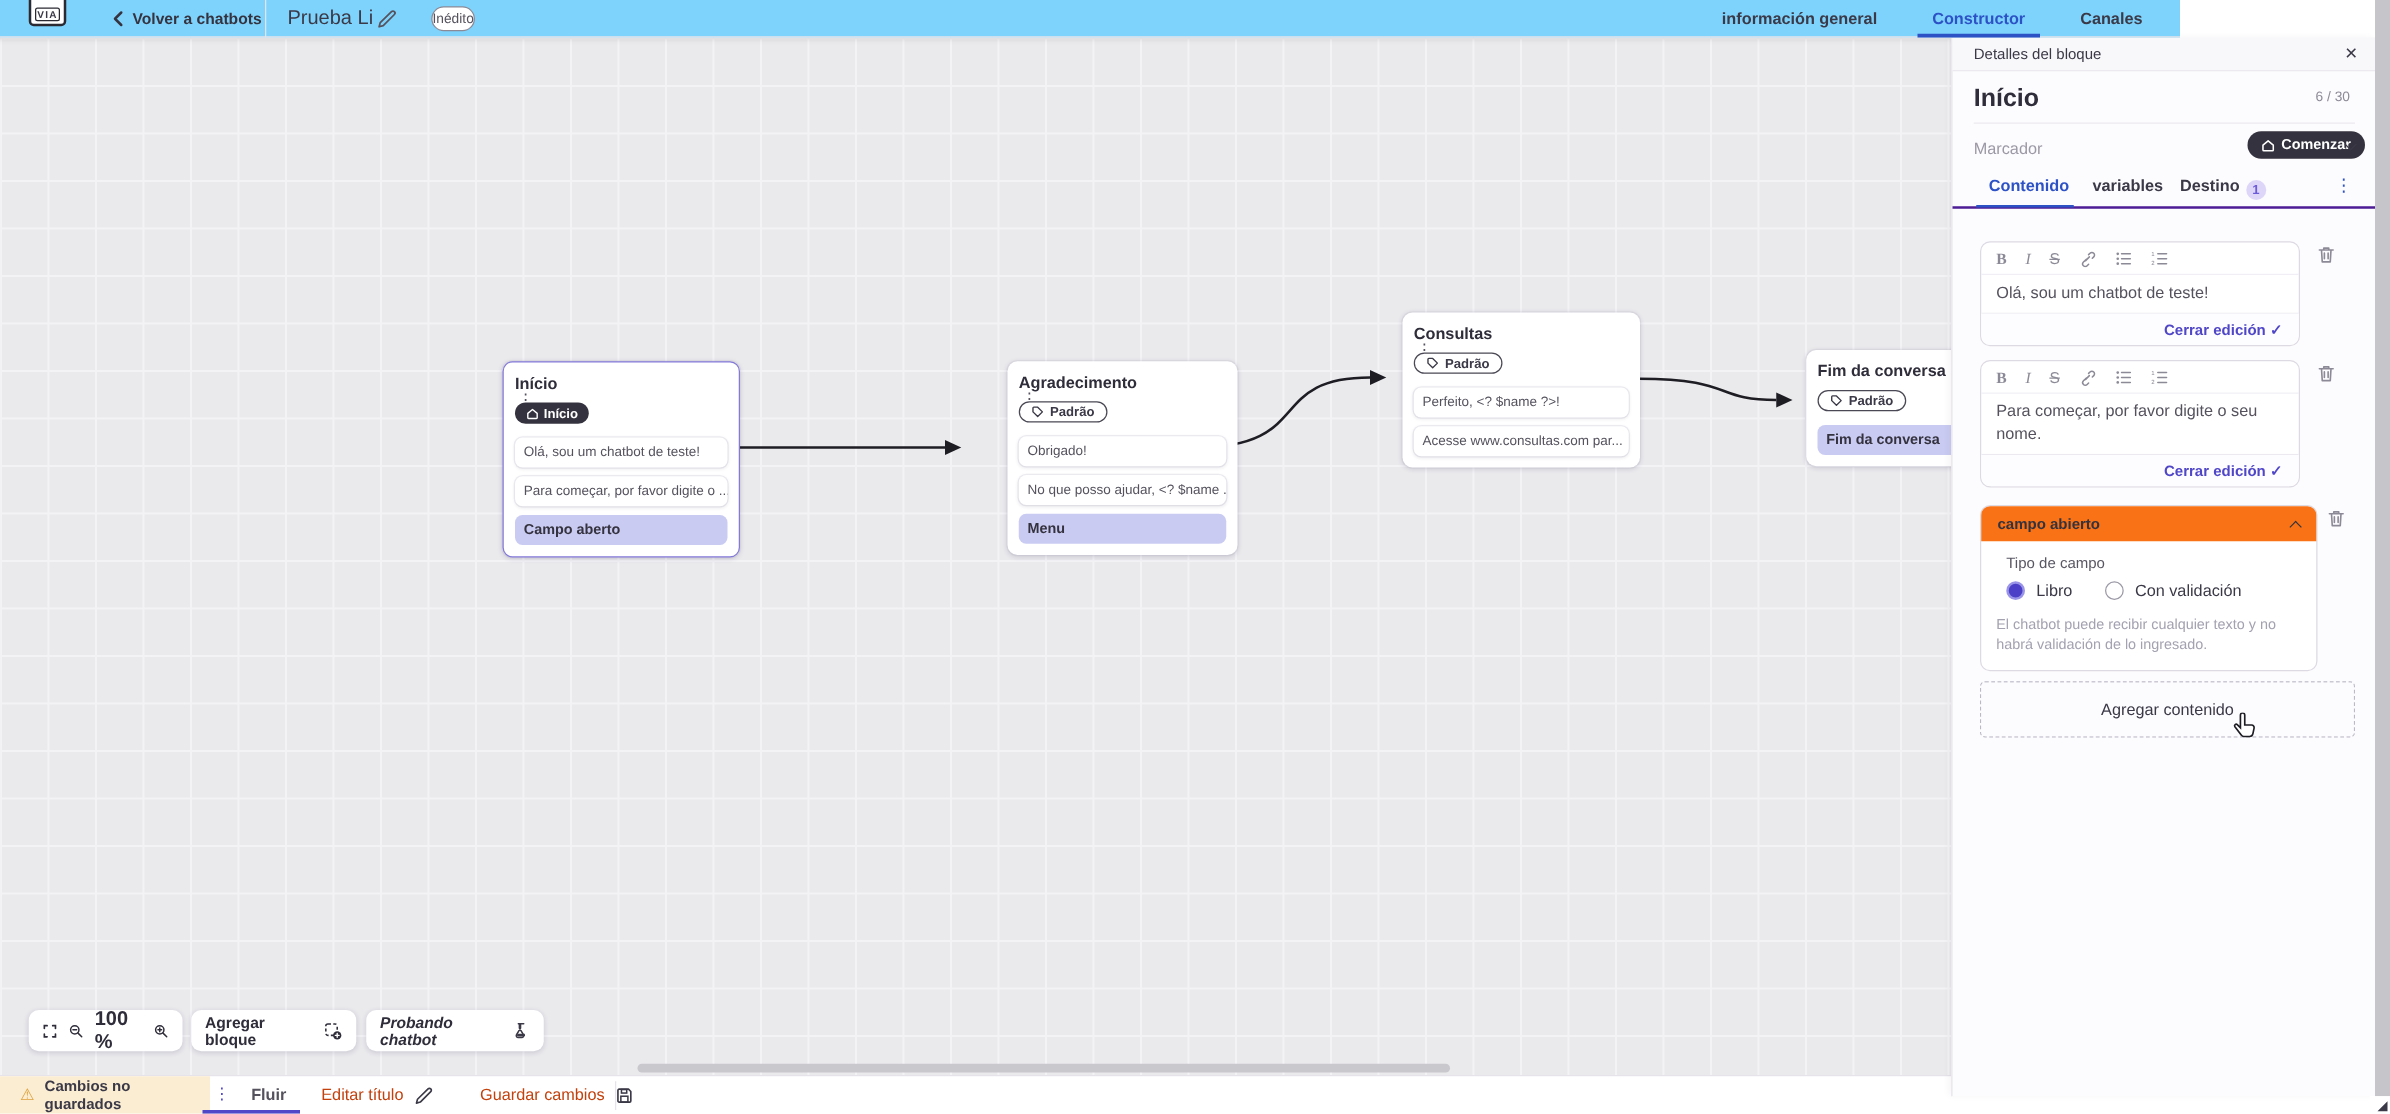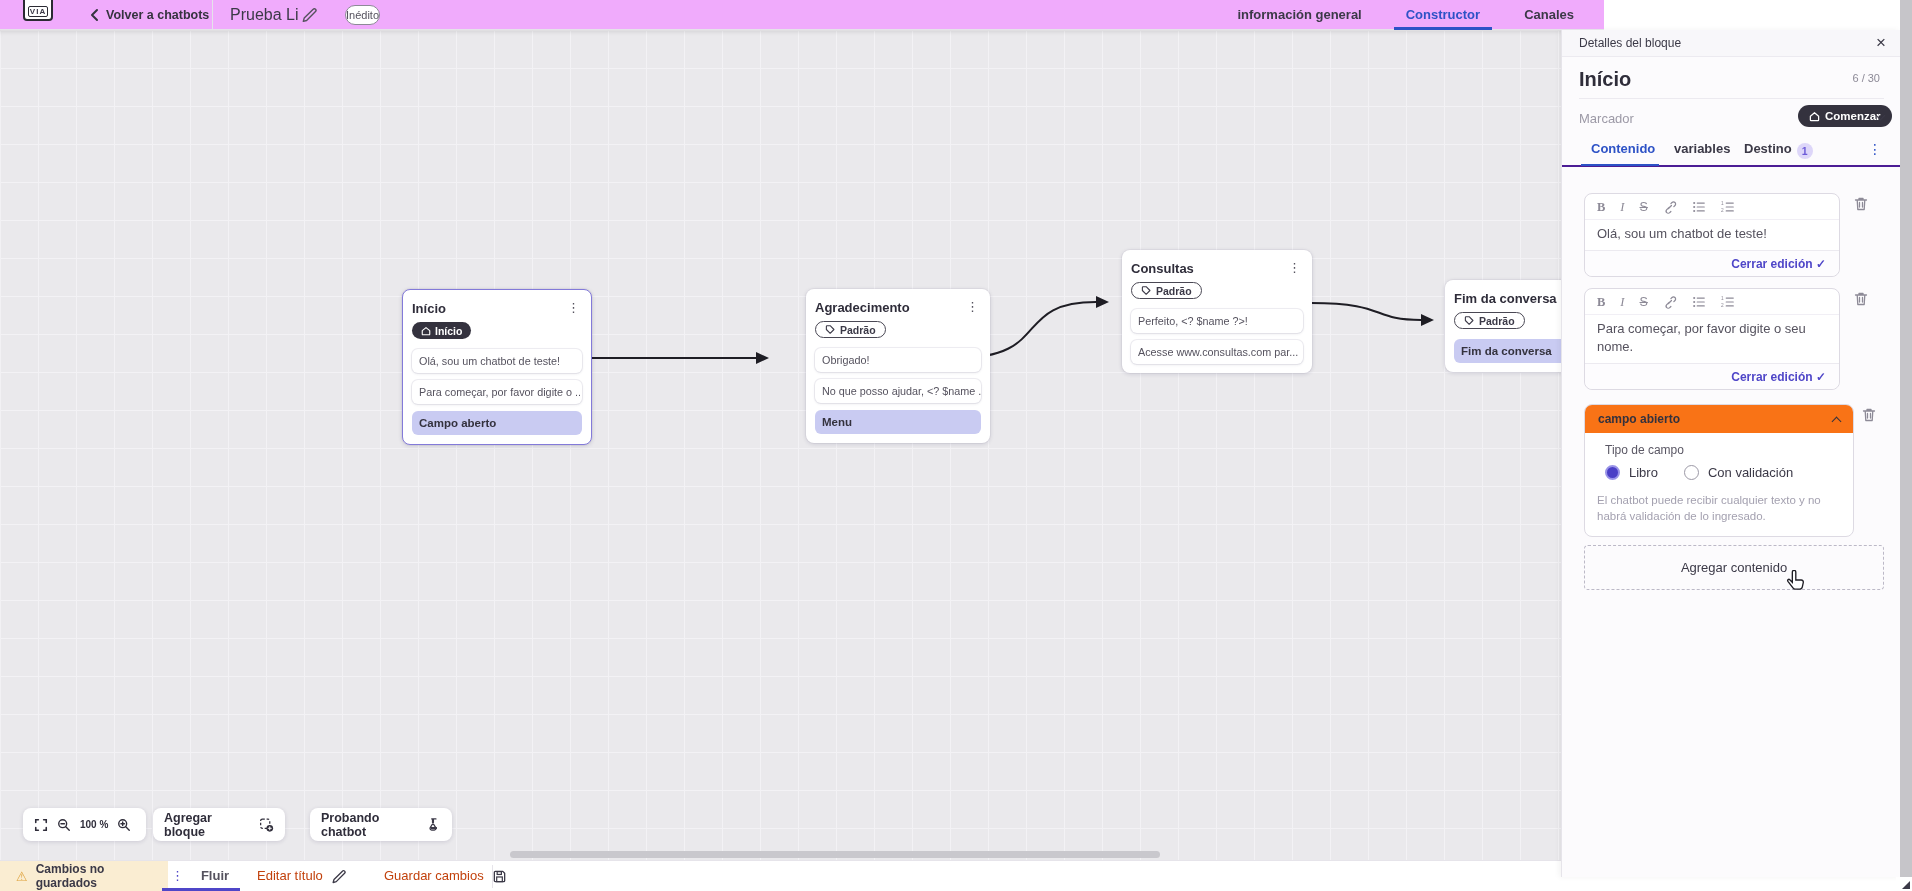--- a/index.html
+++ b/index.html
@@ -1,21 +1,21 @@
 <!DOCTYPE html>
 <html><head>
 <meta charset="utf-8">
 <style>
   * { margin:0; padding:0; box-sizing:border-box; }
   html,body { width:1912px; height:891px; overflow:hidden; background:#fff;
     font-family:"Liberation Sans", sans-serif; color:#3b3947; }
   .page { position:relative; width:1912px; height:891px; }
 
   
-  .topbar { position:absolute; left:0; top:0; width:1604px; height:30px; background:#f0abfc;
+  .topbar { position:absolute; left:0; top:0; width:1744px; height:30px; background:#7dd3fc;
     border-bottom:1px solid #e5e3e9; z-index:20; }
   .logo { position:absolute; left:23px; top:-6px; width:30px; height:27px;
     border:2px solid #2b2a33; border-radius:4px; display:flex; align-items:flex-end; justify-content:center; background:#fff; }
   .logo span { font-size:8px; font-weight:bold; letter-spacing:1px; border:1.5px solid #2b2a33; border-radius:2px;
     padding:0 1px; margin-bottom:2px; line-height:9px; }
   .back-btn { position:absolute; left:88px; top:8px; width:14px; height:14px; cursor:pointer; }
   .back-label { position:absolute; left:106px; top:0; line-height:30px; font-size:12.5px; font-weight:bold; color:#35333f; }
   .top-divider { position:absolute; left:212px; top:0; width:1px; height:30px; background:#e5e3e9; }
   .bot-title { position:absolute; left:230px; top:0; line-height:30px; font-size:16px; color:#3b3947; }
   .pencil-top { position:absolute; left:301px; top:7px; }
@@ -30,38 +30,38 @@
   .canvas { position:absolute; left:0; top:30px; width:1561px; height:830px;
     background-color:#eae9ec;
     background-image:linear-gradient(#f3f2f5 1.5px, transparent 1.5px),
                      linear-gradient(90deg,#f3f2f5 1.5px, transparent 1.5px);
     background-size:38px 38px; box-shadow:inset 0 5px 6px -5px rgba(0,0,0,.18); z-index:1; }
   .connectors { position:absolute; left:0; top:0; z-index:1; }
 
   .block { position:absolute; background:#fff; border-radius:8px; padding:9px;
     box-shadow:0 1px 4px rgba(40,35,80,.16), 0 0 0 1px rgba(40,35,80,.04); z-index:2; cursor:grab; }
   .block.selected { border:1.5px solid #837ad9; }
-  .block-head { display:flex; justify-content:space-between; align-items:center; height:18px; }
+  .block-head { display:flex; justify-content:space-between; align-items:flex-start; height:18px;flex-direction:column; }
   .block-title { font-size:13px; font-weight:bold; color:#2f2d3a; white-space:nowrap; }
   .kebab { font-family:"DejaVu Sans", sans-serif; font-size:13px; color:#55525e; line-height:14px; cursor:pointer; padding:0 2px; }
   .badge { display:inline-flex; align-items:center; gap:4px; height:17px; border-radius:9px;
     font-size:10.5px; font-weight:bold; padding:0 9px; margin-top:5px; }
   .badge-dark { background:#34323e; color:#fff; }
   .badge-outline { background:#fff; border:1.3px solid #4a4854; color:#3b3947; }
   .rows { margin-top:9px; }
   .row { height:24px; line-height:24px; border-radius:6px; font-size:10.8px; color:#55525e;
     padding:0 7px; margin-bottom:7px; white-space:nowrap; overflow:hidden; cursor:pointer; }
   .row:last-child { margin-bottom:0; }
   .row.msg { background:#fff; box-shadow:0 0 0 1px rgba(40,35,80,.07), 0 1px 3px rgba(40,35,80,.10); }
   .row.action { background:#c9cbf2; color:#34323e; font-weight:bold; font-size:11.5px; }
 
   .canvas-card { position:absolute; top:778px; height:33px; background:#fff; border-radius:8px;
     box-shadow:0 1px 4px rgba(40,35,80,.15); display:flex; align-items:center; gap:9px; padding:0 11px;
     font-size:12.5px; font-weight:bold; color:#2f2d3a; z-index:3; cursor:pointer; }
-  .zoom-label { font-size:10px; font-weight:bold; }
+  .zoom-label { font-size:16px; font-weight:bold; }
   .h-scrollbar { position:absolute; left:510px; top:821px; width:650px; height:7px; border-radius:4px;
     background:#c9c8cd; z-index:3; cursor:pointer; }
 
   
   .panel { position:absolute; left:1561px; top:30px; width:339px; height:847px; background:#fcfbfd;
     border-left:1px solid #e6e4ea; box-shadow:-2px 0 6px rgba(0,0,0,.05); z-index:10; }
   .panel-header { position:absolute; left:0; top:0; width:100%; height:27px; background:#f8f7fa;
     border-bottom:1px solid #eceaf0; }
   .panel-header-label { position:absolute; left:17px; top:0; line-height:27px; font-size:12px; color:#3b3947; }
   .panel-close { position:absolute; right:14px; top:0; line-height:26px; font-size:17px; color:#3b3947; cursor:pointer; }
@@ -262,21 +262,21 @@
         </svg>
     </div>
     <div class="canvas-card" style="left:153px;width:132px;">
       <span>Agregar bloque</span>
       <svg class="icon" width="16" height="16" viewBox="0 0 18 18">
           <rect x="2" y="2" width="11" height="11" rx="2" fill="none" stroke="#2f2d3a" stroke-width="1.5" stroke-dasharray="3 2.2"></rect>
           <circle cx="13" cy="13" r="4" fill="#2f2d3a"></circle>
           <path d="M13 11.2v3.6 M11.2 13h3.6" stroke="#fff" stroke-width="1.3" stroke-linecap="round"></path>
         </svg>
     </div>
-    <div class="canvas-card" style="left:310px;width:142px;">
+    <div class="canvas-card" style="left:293px;width:142px;font-style:italic;">
       <span>Probando chatbot</span>
       <svg class="icon" width="15" height="15" viewBox="0 0 16 16">
           <path d="M5.5 1.5h5 M6.5 1.5v4.2l3.7 6a1.9 1.9 0 01-1.6 2.8H5.4a1.9 1.9 0 01-1.6-2.8l3.7-6V1.5" fill="none" stroke="#3b3947" stroke-width="1.5" stroke-linecap="round" stroke-linejoin="round"></path>
           <path d="M4.6 11h6.8l.3.9a1.2 1.2 0 01-1.1 1.6H5.4a1.2 1.2 0 01-1.1-1.6z" fill="#3b3947"></path>
         </svg>
     </div>
     <div class="h-scrollbar"></div>
   </div>
 
   <aside class="panel">

